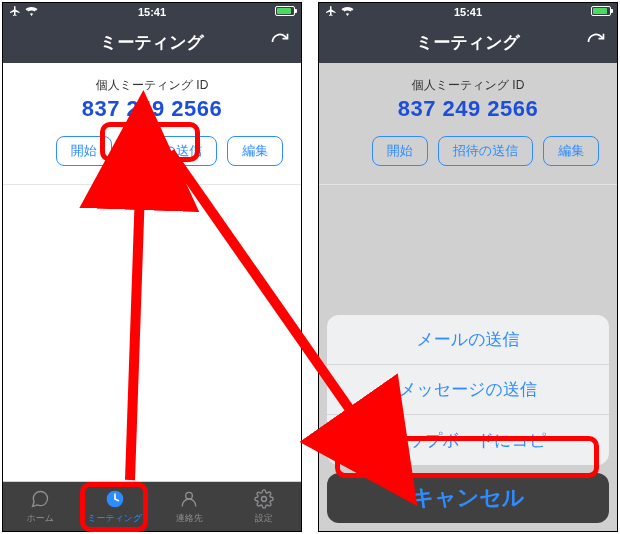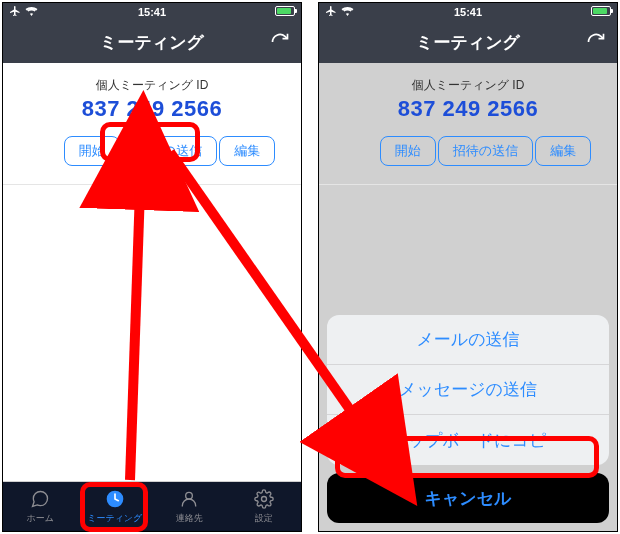--- a/index.html
+++ b/index.html
@@ -73,39 +73,39 @@
     background: #fff;
     display: flex;
     flex-direction: column;
     align-items: center;
     padding-top: 14px;
     position: relative;
   }
   .frame.right .content { background: #d0d0d0; }
   .pmi-label { font-size: 12px; color: #333; margin-bottom: 2px; }
   .pmi-value { font-size: 22px; font-weight: 700; color: #1d4ed8; letter-spacing: 0.5px; margin-bottom: 14px; }
-  .btn-row { display: flex; gap: 2px; padding-left: 35px; }
+  .btn-row { display: flex; gap: 10px; padding-left: 35px; }
   .pill-btn {
     border: 1px solid #2d8cff;
     color: #2d8cff;
     background: transparent;
     border-radius: 8px;
     font-size: 13px;
     padding: 5px 14px;
     font-weight: 500;
   }
   .frame.right .pill-btn { background: rgba(255,255,255,0.0); }
   .divider { width: 100%; height: 1px; background: #e5e5e5; margin-top: 18px; }
 
   
   .tab-bar {
     height: 50px;
     border-top: 1px solid #d0d0d0;
     display: flex;
-    background: #0f172a;
+    background: #404040;
   }
   .tab-item {
     flex: 1;
     display: flex;
     flex-direction: column;
     align-items: center;
     justify-content: center;
     font-size: 9px;
     color: #8e8e93;
     gap: 2px;
@@ -128,27 +128,27 @@
     height: 50px;
     display: flex;
     align-items: center;
     justify-content: center;
     font-size: 17px;
     color: #2d8cff;
     border-bottom: 1px solid #d6d6d8;
   }
   .sheet-item:last-child { border-bottom: none; }
   .sheet-cancel {
-    background: #000000;
+    background: #404040;
     border-radius: 12px;
     height: 50px;
     display: flex;
     align-items: center;
     justify-content: center;
-    font-size: 17px;
+    font-size: 22px;
     font-weight: 700;
     color: #2d8cff;
   }
 
   
   .hl {
     position: absolute;
     border: 5px solid #ff0000;
     border-radius: 10px;
     pointer-events: none;

